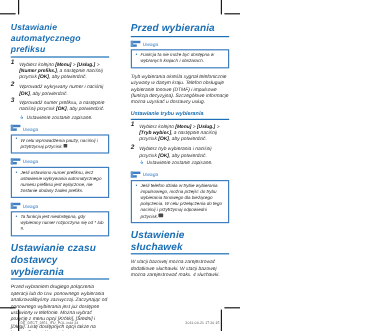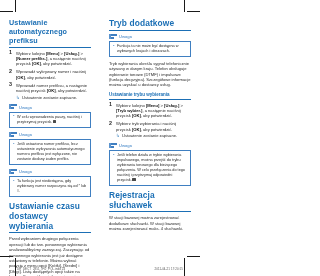--- a/index.html
+++ b/index.html
@@ -15,21 +15,21 @@
   .crop{position:absolute;background:#1a1a1a;}
   .crop.tl-h{left:0;top:11px;width:13px;height:1.2px;}
   .crop.tl-v{left:15px;top:0;width:1.2px;height:12px;}
   .crop.tr-h{right:0;top:11px;width:13px;height:1.2px;}
   .crop.tr-v{right:15px;top:0;width:1.2px;height:12px;}
   .crop.bl-h{left:0;bottom:19px;width:13px;height:1.2px;}
   .crop.bl-v{left:15px;bottom:0;width:1.2px;height:18px;}
   .crop.br-h{right:0;bottom:19px;width:13px;height:1.2px;}
   .crop.br-v{right:15px;bottom:0;width:1.2px;height:18px;}
 
-  .cols{position:absolute;left:0;top:18px;right:0;bottom:18px;display:flex;}
+  .cols{position:absolute;left:0;top:18px;right:0;bottom:18px;display:flex;font-style:italic;}
   .col{width:50%;box-sizing:border-box;padding:0 9px;}
 
   h1.sec{
     color:#1b6fb5;font-size:7.2px;font-weight:bold;line-height:9px;
     margin:0 0 3px 0;letter-spacing:.1px;
     border-bottom:1.1px solid #1b6fb5;padding-bottom:1.6px;
   }
   h1.sec.big{font-size:8.4px;line-height:10px;}
   h2.sub{
     color:#1b6fb5;font-size:4.5px;font-weight:bold;line-height:6px;
@@ -165,21 +165,21 @@
         </div>
       </div>
 
       <h1 class="sec big">Ustawianie czasu dostawcy wybierania</h1>
       <p class="body">Przed wybraniem drugiego połączenia operacji lub do tzw. ponownego wybierania analizowalibyśmy zazwyczaj. Zaczynając od ponownego wybierania jest już dostępne ustawiony w telefonie. Można wybrać pozycję z menu opcji [Krótki], [Średni] i [Długi]. Listę dostępnych opcji także na koniec. Szczegółowe informacje można uzyskać u odpowiedni.</p>
 
     </div>
 
     <div class="col">
 
-      <h1 class="sec big">Tryb dodatkowe</h1>
+      <h1 class="sec big">Przed wybierania</h1>
 
       <div class="note">
         <div class="note-head">
           <span class="note-ico">
               <i class="bar b1"></i>
               <i class="bar b2"></i>
               <i class="bar b3"></i>
             </span>
           <span class="note-label">Uwaga</span>
         </div>
@@ -213,21 +213,21 @@
             </span>
           <span class="note-label">Uwaga</span>
         </div>
         <div class="note-box">
           <ul>
               <li><span>Jeśli telefon działa w trybie wybierania impulsowego, można przejść do trybu wybierania tonowego dla bieżącego połączenia. W celu przełączenia do tego naciśnij i przytrzymaj odpowiedni przycisk.</span><span class="inline-ico"></span></li>
             </ul>
         </div>
       </div>
 
-      <h1 class="sec big">Rejestracja słuchawek</h1>
+      <h1 class="sec big">Ustawienie słuchawek</h1>
       <p class="body">W stacji bazowej można zarejestrować dodatkowe słuchawki. W stacji bazowej można zarejestrować maks. 4 słuchawki.</p>
     </div>
   </div>
 
   <div class="footer">
     <span>DE_DECT_2851_IFU_POL.indd   24</span>
     <span>2011-04-21   17:20:15</span>
   </div>
 </div>
 

